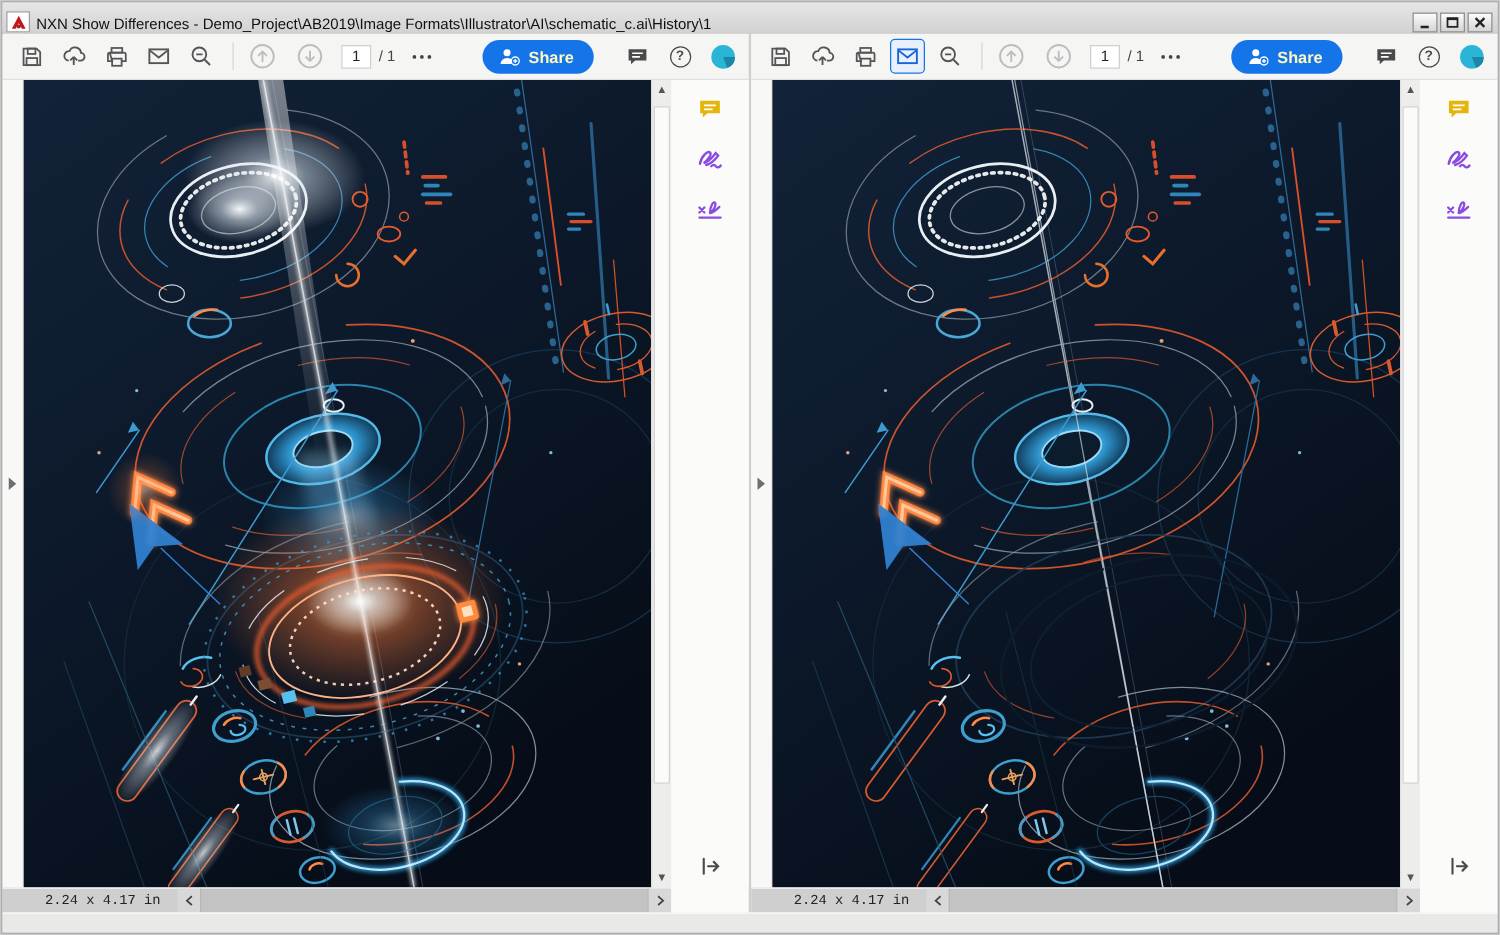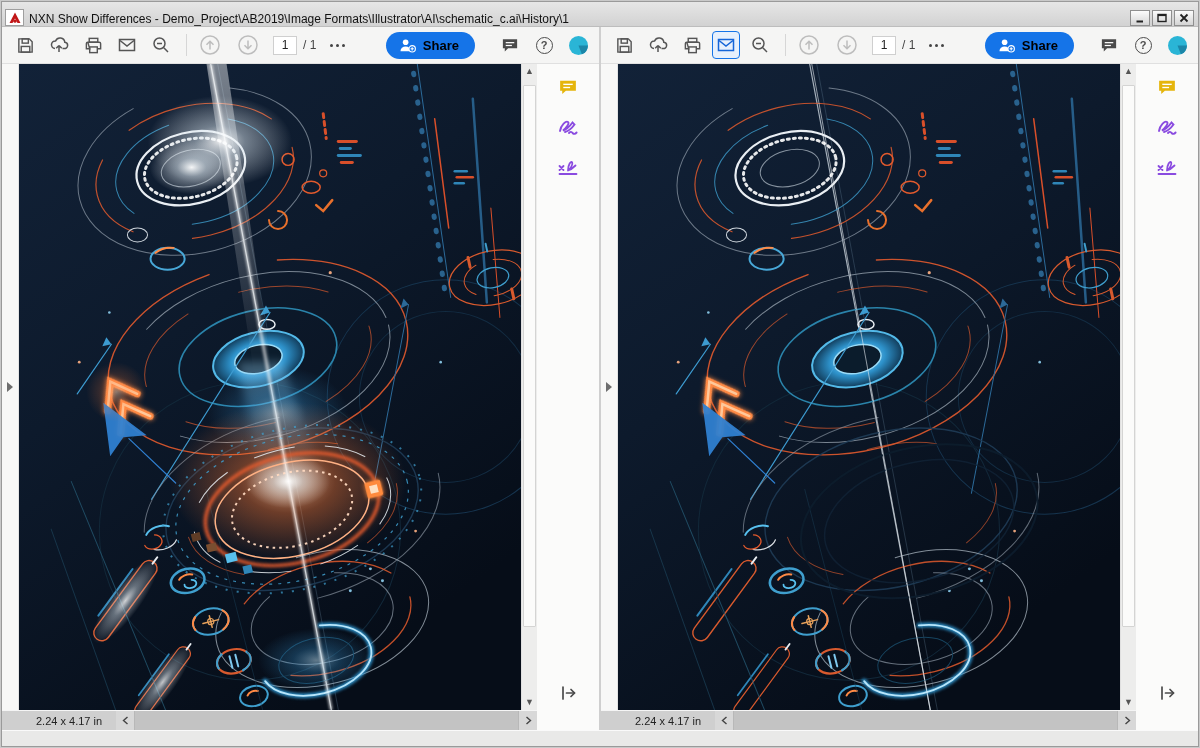--- a/index.html
+++ b/index.html
@@ -28,21 +28,21 @@
               margin-right:8px; border-radius:3px; }
   .icon-btn.selected { background:#e7f0fc; outline:1.5px solid #1574e8; }
   .tb-sep { width:1px; height:22px; background:#d6d6d6; margin:0 10px 0 4px; }
   .nav-circle { margin-right:12px; }
   .page-box { min-width:24px; height:19px; border:1px solid #cfcfcf; background:#fff;
               font-size:12px; color:#222; display:flex; align-items:center; justify-content:center;
               padding:0 4px; margin-right:6px; }
   .page-total { font-size:12px; color:#444; margin-right:14px; white-space:nowrap; }
   .dots { display:flex; gap:3px; margin-right:26px; }
   .dots i { width:3px; height:3px; border-radius:50%; background:#444; }
-  .share-btn { height:27px; border-radius:14px; background:#1574e8; color:#000000;
+  .share-btn { height:27px; border-radius:14px; background:#1574e8; color:#fef9c3;
                display:flex; align-items:center; gap:7px; padding:0 16px 0 13px;
                font-size:13px; font-weight:bold; margin:0 22px 0 auto; }
   .help-circle { width:17px; height:17px; border:1.6px solid #4c4c4c; border-radius:50%;
                  display:flex; align-items:center; justify-content:center;
                  font-size:11px; font-weight:bold; color:#4c4c4c; }
   .icon-btn:last-child { margin-right:0; }
   
   .pane-body { flex:1; display:flex; min-height:0; }
   .navstrip { width:17px; background:#f8f8f7; border-right:1px solid #e4e4e4;
               display:flex; align-items:center; justify-content:center; }
@@ -55,21 +55,21 @@
   .vs-arrow { height:15px; display:flex; align-items:center; justify-content:center; flex:0 0 15px; }
   .vs-track { flex:1; position:relative; }
   .vs-thumb { position:absolute; left:1px; right:1px; top:1%; height:88%;
               background:#fbfbfa; border:1px solid #d4d4d3; border-radius:1px; }
   .chev { color:#555; font-size:9px; line-height:1; }
   .rail { width:62px; background:#fbfbfa; position:relative;
           display:flex; flex-direction:column; align-items:center; padding-top:11px; gap:15px; }
   .rail-btn { width:24px; height:24px; display:flex; align-items:center; justify-content:center; }
   .rail-expand { position:absolute; bottom:5px; left:50%; transform:translateX(-50%); }
   
-  .pane-status { height:20px; flex:0 0 20px; display:flex; }
+  .pane-status { height:20px; flex:0 0 20px; display:flex;font-family:Liberation Mono, monospace; }
   .hbar { flex:1; background:#cfcfcf; border-top:1px solid #f5f5f5; display:flex; align-items:center; }
   .size-label { font-size:11px; color:#222; padding:0 14px 0 34px; white-space:nowrap; }
   .h-arrow { width:18px; height:100%; display:flex; align-items:center; justify-content:center;
              background:#d8d8d8; }
   .h-track { flex:1; height:100%; background:#c3c3c3; border-left:1px solid #b8b8b8;
              border-right:1px solid #b8b8b8; }
   .status-rail-gap { width:62px; background:#fbfbfa; }
   
   .bottomstrip { height:16px; flex:0 0 16px; background:#e9e9e8; border-top:1px solid #fafafa; }
 </style>

